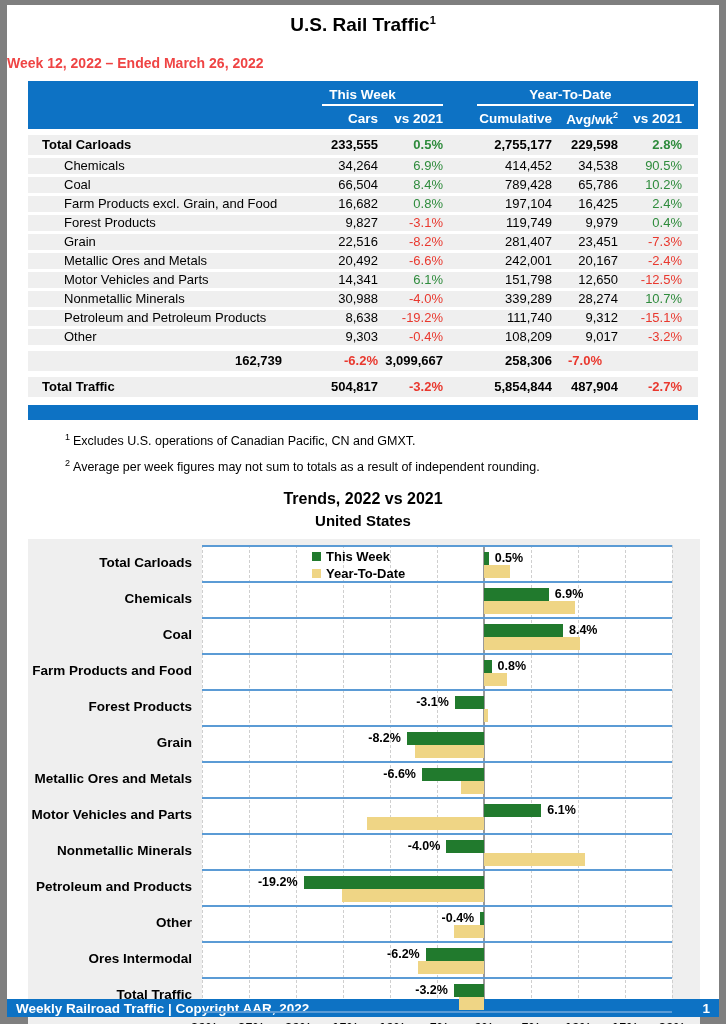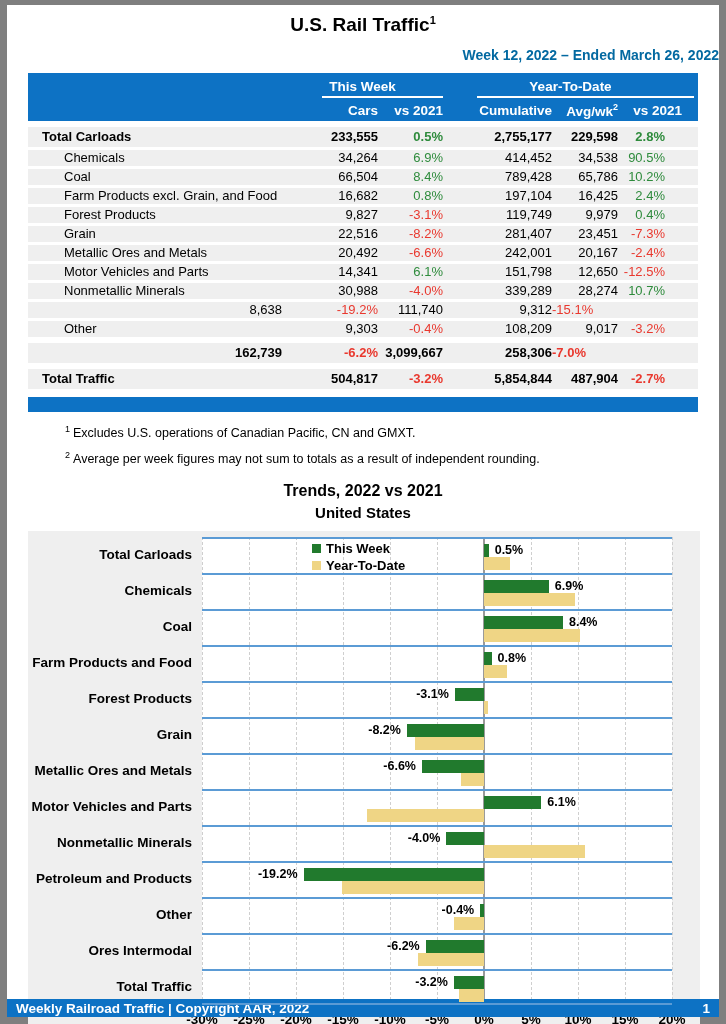--- a/index.html
+++ b/index.html
@@ -17,39 +17,39 @@
     width:726px;height:1024px;background:#7f7f7f;
     font-family:"Liberation Sans",sans-serif;position:relative;overflow:hidden;
   }
   .sheet{
     position:absolute;left:7px;top:5px;width:712px;height:1012px;
     background:#ffffff;
   }
   
   .doc-title{margin-top:9px;text-align:center;font-size:19px;font-weight:bold;color:#000;}
   .doc-title sup{font-size:11px;}
-  .doc-subtitle{margin-top:11px;text-align:right;font-size:14px;font-weight:bold;color:#0369a1;}
+  .doc-subtitle{margin-top:19px;text-align:left;font-size:14px;font-weight:bold;color:#ef4444;}
   
   .rail-table{margin:10px 21px 0 21px;width:670px;}
   .thead{background:var(--accent);color:#fff;font-weight:bold;}
   .group-row{display:grid;grid-template-columns:254px 161px 255px;height:24px;align-items:center;padding-top:2px;}
   .group-cell{text-align:center;font-size:13.5px;position:relative;}
   .group-cell .u{display:block;height:2px;background:#fff;position:absolute;bottom:-4px;}
   .g-week .u{left:40px;right:0;}
   .g-ytd .u{left:34px;right:4px;}
   .col-row{display:grid;grid-template-columns:254px 96px 65px 109px 66px 80px;height:24px;align-items:center;font-size:13.5px;padding-top:2px;}
   .col-row .c{text-align:right;}
   .col-row sup{font-size:9px;}
   .tbody{margin-top:2px;}
   .t-row{display:grid;grid-template-columns:254px 96px 65px 109px 66px 80px;background:var(--row-gray);height:16px;line-height:16px;font-size:13px;margin-top:3px;align-items:center;}
   .t-row.total{height:20px;line-height:20px;font-weight:bold;margin-top:6px;}
   .t-row .lbl{padding-left:36px;white-space:nowrap;overflow:hidden;}
   .t-row.total .lbl{padding-left:14px;}
   .t-row .num{text-align:right;}
-  .t-row .num.last{padding-right:33px;}
+  .t-row .num.last{padding-right:16px;}
   .pos{color:var(--pos);}
   .neg{color:var(--neg);}
   .blue-rule{margin:8px 21px 0 21px;width:670px;height:15px;background:var(--accent);}
   
   .footnotes{margin:8px 0 0 30px;font-size:12.5px;color:#000;}
   .footnotes .fn{margin-top:4px;line-height:18px;margin-left:28px;}
   .footnotes sup{font-size:9px;margin-right:3px;}
   
   .chart-title{margin-top:13px;text-align:center;font-size:16px;font-weight:bold;}
   .chart-subtitle{margin-top:4px;text-align:center;font-size:15px;font-weight:bold;}
@@ -178,20 +178,21 @@
         </div>
         <div class="t-row">
           <div class="lbl">Nonmetallic Minerals</div>
           <div class="num">30,988</div>
           <div class="num neg">-4.0%</div>
           <div class="num">339,289</div>
           <div class="num">28,274</div>
           <div class="num last pos">10.7%</div>
         </div>
         <div class="t-row">
+          <div class="lbl">Petroleum and Petroleum Products</div>
           <div class="num">8,638</div>
           <div class="num neg">-19.2%</div>
           <div class="num">111,740</div>
           <div class="num">9,312</div>
           <div class="num last neg">-15.1%</div>
         </div>
         <div class="t-row">
           <div class="lbl">Other</div>
           <div class="num">9,303</div>
           <div class="num neg">-0.4%</div>

